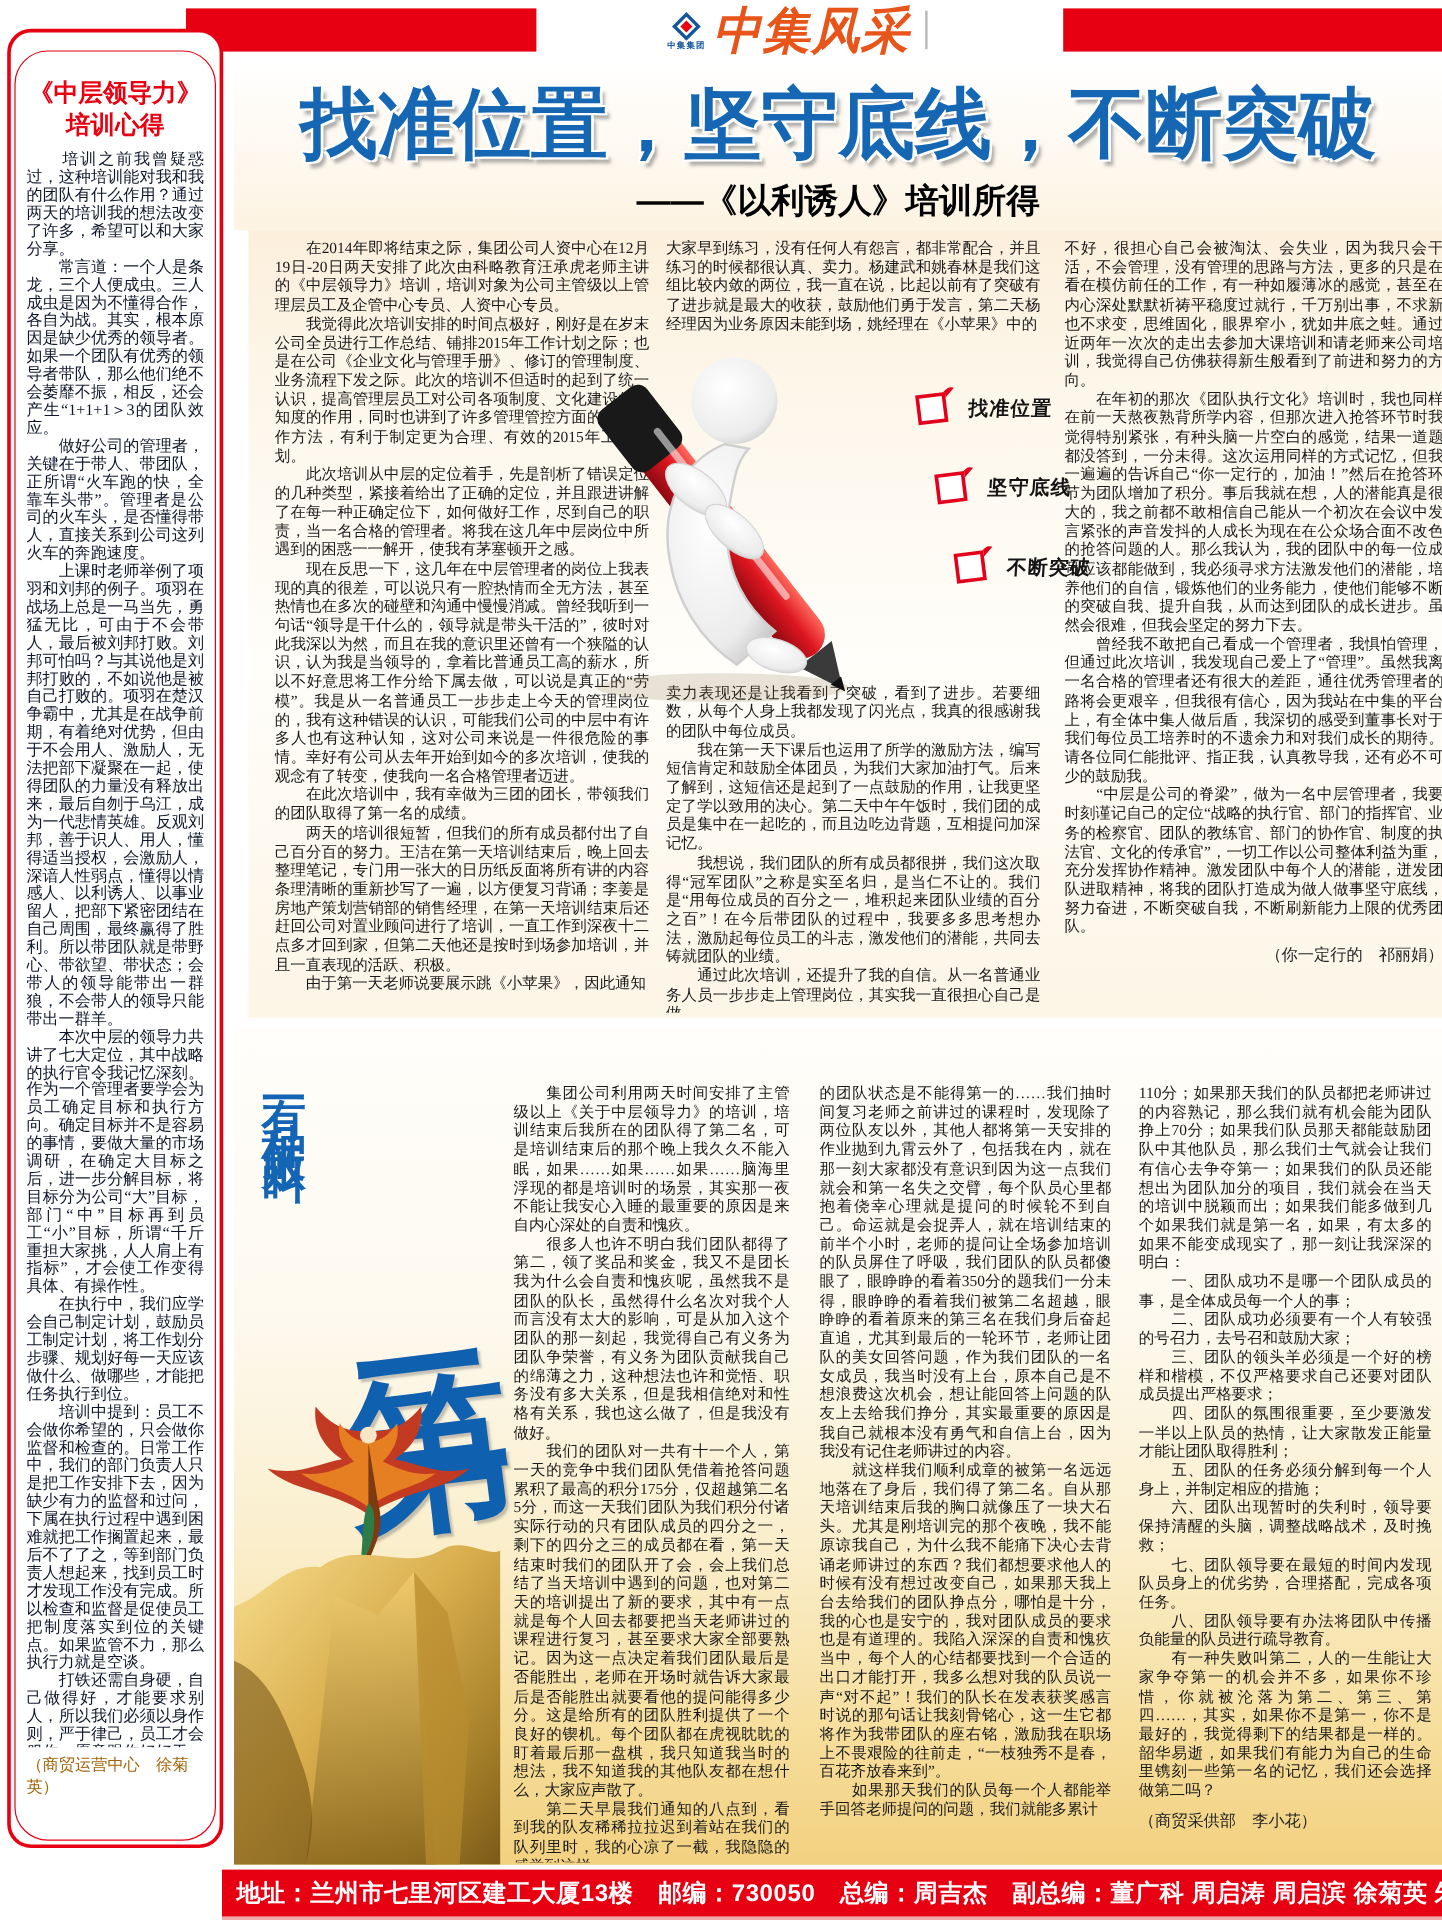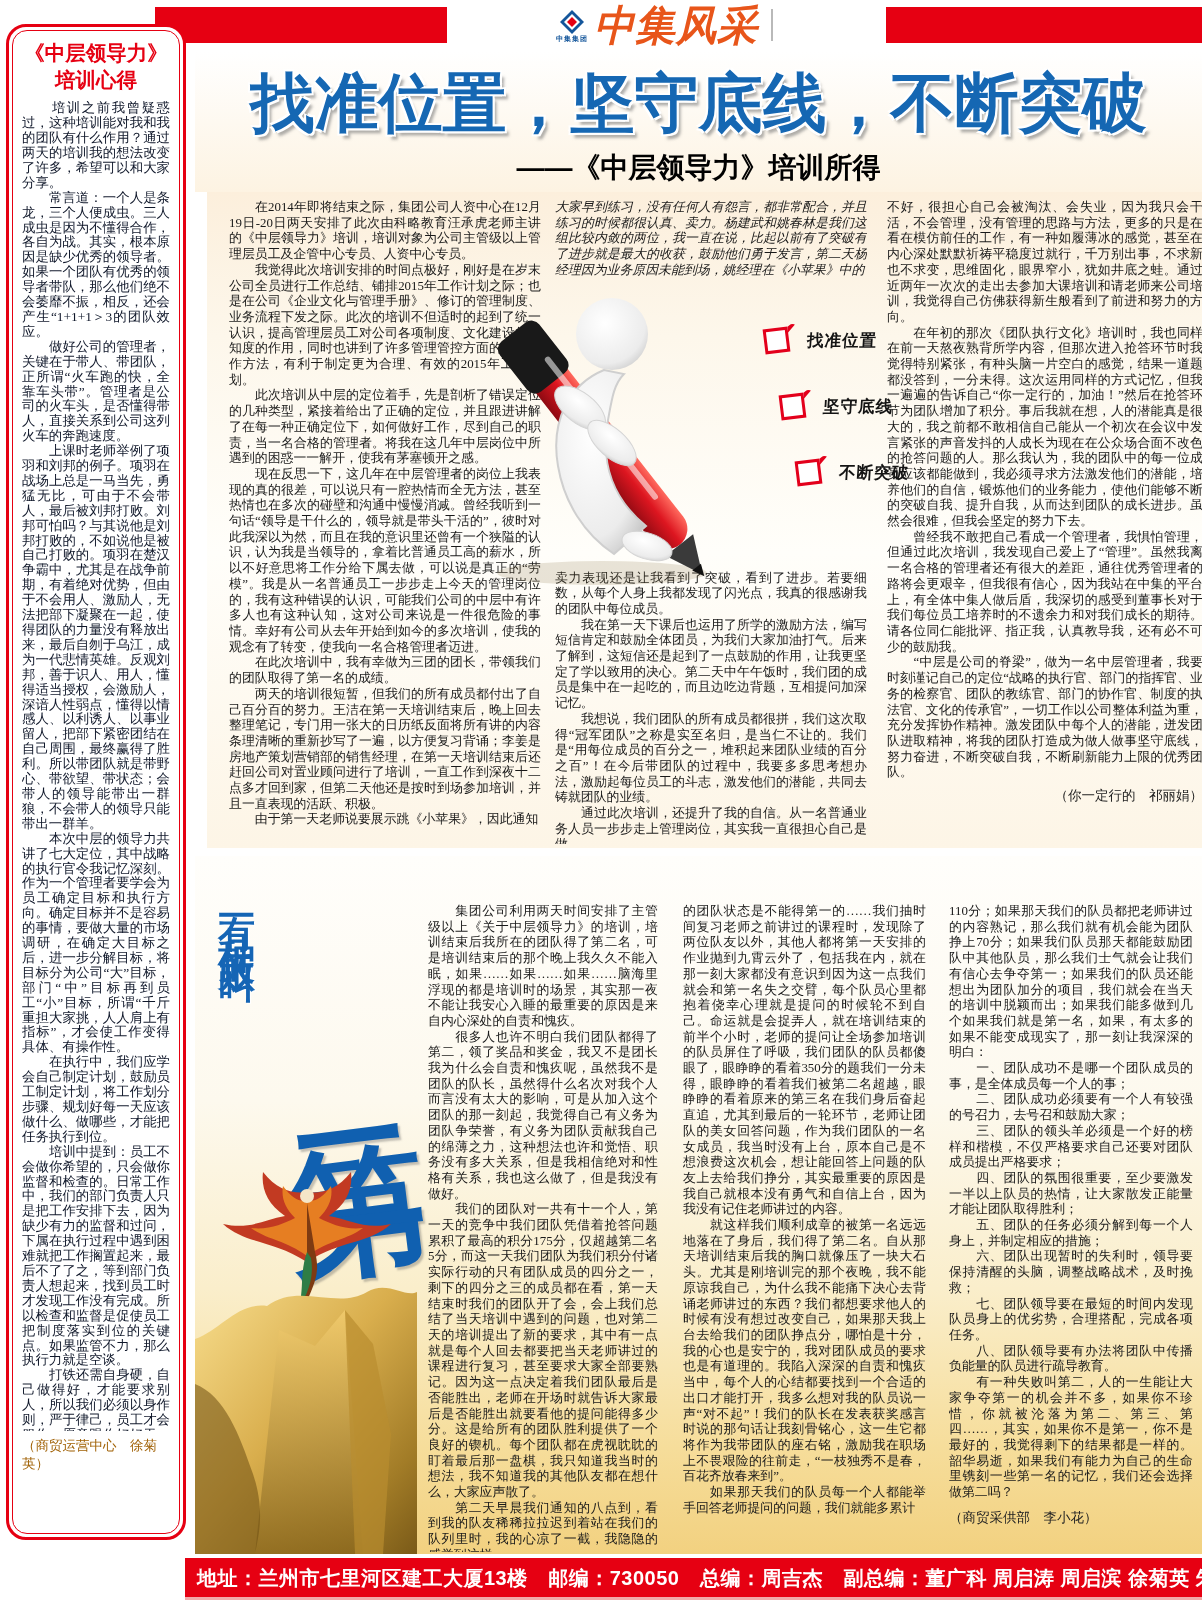--- a/index.html
+++ b/index.html
@@ -12,22 +12,22 @@
   .masthead{position:absolute;left:446px;top:0;width:444px;height:50px;display:flex;align-items:center;justify-content:center;gap:6px;text-align:right;}
   .logo-mark{display:flex;flex-direction:column;align-items:center;line-height:1;}
   .logo-company{font-size:7px;color:#14569b;letter-spacing:1px;font-weight:700;}
   .paper-name{font-size:40px;font-weight:bold;font-style:italic;color:#e8551a;
               font-family:"DejaVu Serif",serif;letter-spacing:1px;transform:scaleY(1.05);white-space:nowrap;}
   .mast-divider{width:2px;height:32px;background:#b9b9b9;margin:0 7px;}
   .edition{font-size:33px;font-weight:900;color:#101010;letter-spacing:1px;white-space:nowrap;}
   
   .sidebar{position:absolute;left:6px;top:24px;width:180px;height:1516px;background:#fff;
            border:3px solid #e60012;border-radius:20px;box-sizing:border-box;}
-  .sidebar-inner{position:absolute;inset:3px;border:1px solid #e60012;border-radius:15px;
-                 padding:9px 9px 6px 9px;box-sizing:border-box;overflow:hidden;}
+  .sidebar-inner{position:absolute;inset:3px;border:1px solid #e60012;border-radius:28px;
+                 padding:22px 9px 6px 9px;box-sizing:border-box;overflow:hidden;margin-top:12px;}
   .sb-title{color:#e60012;font-weight:900;font-size:20.5px;line-height:1.3;text-align:center;
             font-family:"Liberation Sans",sans-serif;}
   .sb-body{margin-top:8px;font-size:13.4px;line-height:14.9px;text-align:justify;color:#0f172a;
            white-space:pre-wrap;font-family:"Liberation Serif",serif;height:1330px;overflow:hidden;}
   .sb-byline{margin-top:6px;font-size:13.5px;color:#a16207;text-align:left;font-family:"Liberation Serif",serif;}
   
   .headline-block{position:absolute;left:195px;top:52px;width:1007px;height:140px;
                   background:linear-gradient(180deg,#ffffff,#fdf3e2);text-align:center;}
   .headline{margin-top:8px;font-size:64px;font-weight:900;color:#1567b3;letter-spacing:0px;white-space:nowrap;
             text-shadow:-2px -2px 0 #fff,2px -2px 0 #fff,-2px 2px 0 #fff,2px 2px 0 #fff,4px 5px 3px rgba(110,110,110,.55);font-family:Liberation Mono, monospace;}
@@ -101,34 +101,34 @@
 　　本次中层的领导力共讲了七大定位，其中战略的执行官令我记忆深刻。作为一个管理者要学会为员工确定目标和执行方向。确定目标并不是容易的事情，要做大量的市场调研，在确定大目标之后，进一步分解目标，将目标分为公司“大”目标，部门“中”目标再到员工“小”目标，所谓“千斤重担大家挑，人人肩上有指标”，才会使工作变得具体、有操作性。
 　　在执行中，我们应学会自己制定计划，鼓励员工制定计划，将工作划分步骤、规划好每一天应该做什么、做哪些，才能把任务执行到位。
 　　培训中提到：员工不会做你希望的，只会做你监督和检查的。日常工作中，我们的部门负责人只是把工作安排下去，因为缺少有力的监督和过问，下属在执行过程中遇到困难就把工作搁置起来，最后不了了之，等到部门负责人想起来，找到员工时才发现工作没有完成。所以检查和监督是促使员工把制度落实到位的关键点。如果监管不力，那么执行力就是空谈。
 　　打铁还需自身硬，自己做得好，才能要求别人，所以我们必须以身作则，严于律己，员工才会服你，愿意跟你好好干。与此同时，管理者要学会不断的激励员工，满足员工物质需求、精神需求，不断完善我们的激励机制。</div>
       <div class="sb-byline">（商贸运营中心　徐菊英）</div>
     </div>
   </div>
 
   <div class="headline-block">
     <div class="headline">找准位置，坚守底线，不断突破</div>
-    <div class="subhead">——《中层领导力》培训所得</div>
+    <div class="subhead">——《以利诱人》培训所得</div>
   </div>
 
   <div class="top-article">
     <div class="tcol tcol1 art">　　在2014年即将结束之际，集团公司人资中心在12月19日-20日两天安排了此次由科略教育汪承虎老师主讲的《中层领导力》培训，培训对象为公司主管级以上管理层员工及企管中心专员、人资中心专员。
 　　我觉得此次培训安排的时间点极好，刚好是在岁末公司全员进行工作总结、铺排2015年工作计划之际；也是在公司《企业文化与管理手册》、修订的管理制度、业务流程下发之际。此次的培训不但适时的起到了统一认识，提高管理层员工对公司各项制度、文化建设的认知度的作用，同时也讲到了许多管理管控方面的具体操作方法，有利于制定更为合理、有效的2015年工作计划。
 　　此次培训从中层的定位着手，先是剖析了错误定位的几种类型，紧接着给出了正确的定位，并且跟进讲解了在每一种正确定位下，如何做好工作，尽到自己的职责，当一名合格的管理者。将我在这几年中层岗位中所遇到的困惑一一解开，使我有茅塞顿开之感。
 　　现在反思一下，这几年在中层管理者的岗位上我表现的真的很差，可以说只有一腔热情而全无方法，甚至热情也在多次的碰壁和沟通中慢慢消减。曾经我听到一句话“领导是干什么的，领导就是带头干活的”，彼时对此我深以为然，而且在我的意识里还曾有一个狭隘的认识，认为我是当领导的，拿着比普通员工高的薪水，所以不好意思将工作分给下属去做，可以说是真正的“劳模”。我是从一名普通员工一步步走上今天的管理岗位的，我有这种错误的认识，可能我们公司的中层中有许多人也有这种认知，这对公司来说是一件很危险的事情。幸好有公司从去年开始到如今的多次培训，使我的观念有了转变，使我向一名合格管理者迈进。
 　　在此次培训中，我有幸做为三团的团长，带领我们的团队取得了第一名的成绩。
 　　两天的培训很短暂，但我们的所有成员都付出了自己百分百的努力。王洁在第一天培训结束后，晚上回去整理笔记，专门用一张大的日历纸反面将所有讲的内容条理清晰的重新抄写了一遍，以方便复习背诵；李姜是房地产策划营销部的销售经理，在第一天培训结束后还赶回公司对置业顾问进行了培训，一直工作到深夜十二点多才回到家，但第二天他还是按时到场参加培训，并且一直表现的活跃、积极。
 　　由于第一天老师说要展示跳《小苹果》，因此通知</div>
 
     <div class="tcol tcol2">
-      <div class="art" style="text-indent:0;font-style:italic;">大家早到练习，没有任何人有怨言，都非常配合，并且练习的时候都很认真、卖力。杨建武和姚春林是我们这组比较内敛的两位，我一直在说，比起以前有了突破有了进步就是最大的收获，鼓励他们勇于发言，第二天杨经理因为业务原因未能到场，姚经理在《小苹果》中的</div>
+      <div class="art" style="text-indent:0;">大家早到练习，没有任何人有怨言，都非常配合，并且练习的时候都很认真、卖力。杨建武和姚春林是我们这组比较内敛的两位，我一直在说，比起以前有了突破有了进步就是最大的收获，鼓励他们勇于发言，第二天杨经理因为业务原因未能到场，姚经理在《小苹果》中的</div>
       <div style="height:292px;"></div>
       <div class="art">卖力表现还是让我看到了突破，看到了进步。若要细数，从每个人身上我都发现了闪光点，我真的很感谢我的团队中每位成员。
 　　我在第一天下课后也运用了所学的激励方法，编写短信肯定和鼓励全体团员，为我们大家加油打气。后来了解到，这短信还是起到了一点鼓励的作用，让我更坚定了学以致用的决心。第二天中午午饭时，我们团的成员是集中在一起吃的，而且边吃边背题，互相提问加深记忆。
 　　我想说，我们团队的所有成员都很拼，我们这次取得“冠军团队”之称是实至名归，是当仁不让的。我们是“用每位成员的百分之一，堆积起来团队业绩的百分之百”！在今后带团队的过程中，我要多多思考想办法，激励起每位员工的斗志，激发他们的潜能，共同去铸就团队的业绩。
 　　通过此次培训，还提升了我的自信。从一名普通业务人员一步步走上管理岗位，其实我一直很担心自己是做</div>
     </div>
 
     <div class="tcol tcol3">
       <div class="art">不好，很担心自己会被淘汰、会失业，因为我只会干活，不会管理，没有管理的思路与方法，更多的只是在看在模仿前任的工作，有一种如履薄冰的感觉，甚至在内心深处默默祈祷平稳度过就行，千万别出事，不求新也不求变，思维固化，眼界窄小，犹如井底之蛙。通过近两年一次次的走出去参加大课培训和请老师来公司培训，我觉得自己仿佛获得新生般看到了前进和努力的方向。
 　　在年初的那次《团队执行文化》培训时，我也同样在前一天熬夜熟背所学内容，但那次进入抢答环节时我觉得特别紧张，有种头脑一片空白的感觉，结果一道题都没答到，一分未得。这次运用同样的方式记忆，但我一遍遍的告诉自己“你一定行的，加油！”然后在抢答环节为团队增加了积分。事后我就在想，人的潜能真是很大的，我之前都不敢相信自己能从一个初次在会议中发言紧张的声音发抖的人成长为现在在公众场合面不改色的抢答问题的人。那么我认为，我的团队中的每一位成员应该都能做到，我必须寻求方法激发他们的潜能，培养他们的自信，锻炼他们的业务能力，使他们能够不断的突破自我、提升自我，从而达到团队的成长进步。虽然会很难，但我会坚定的努力下去。

